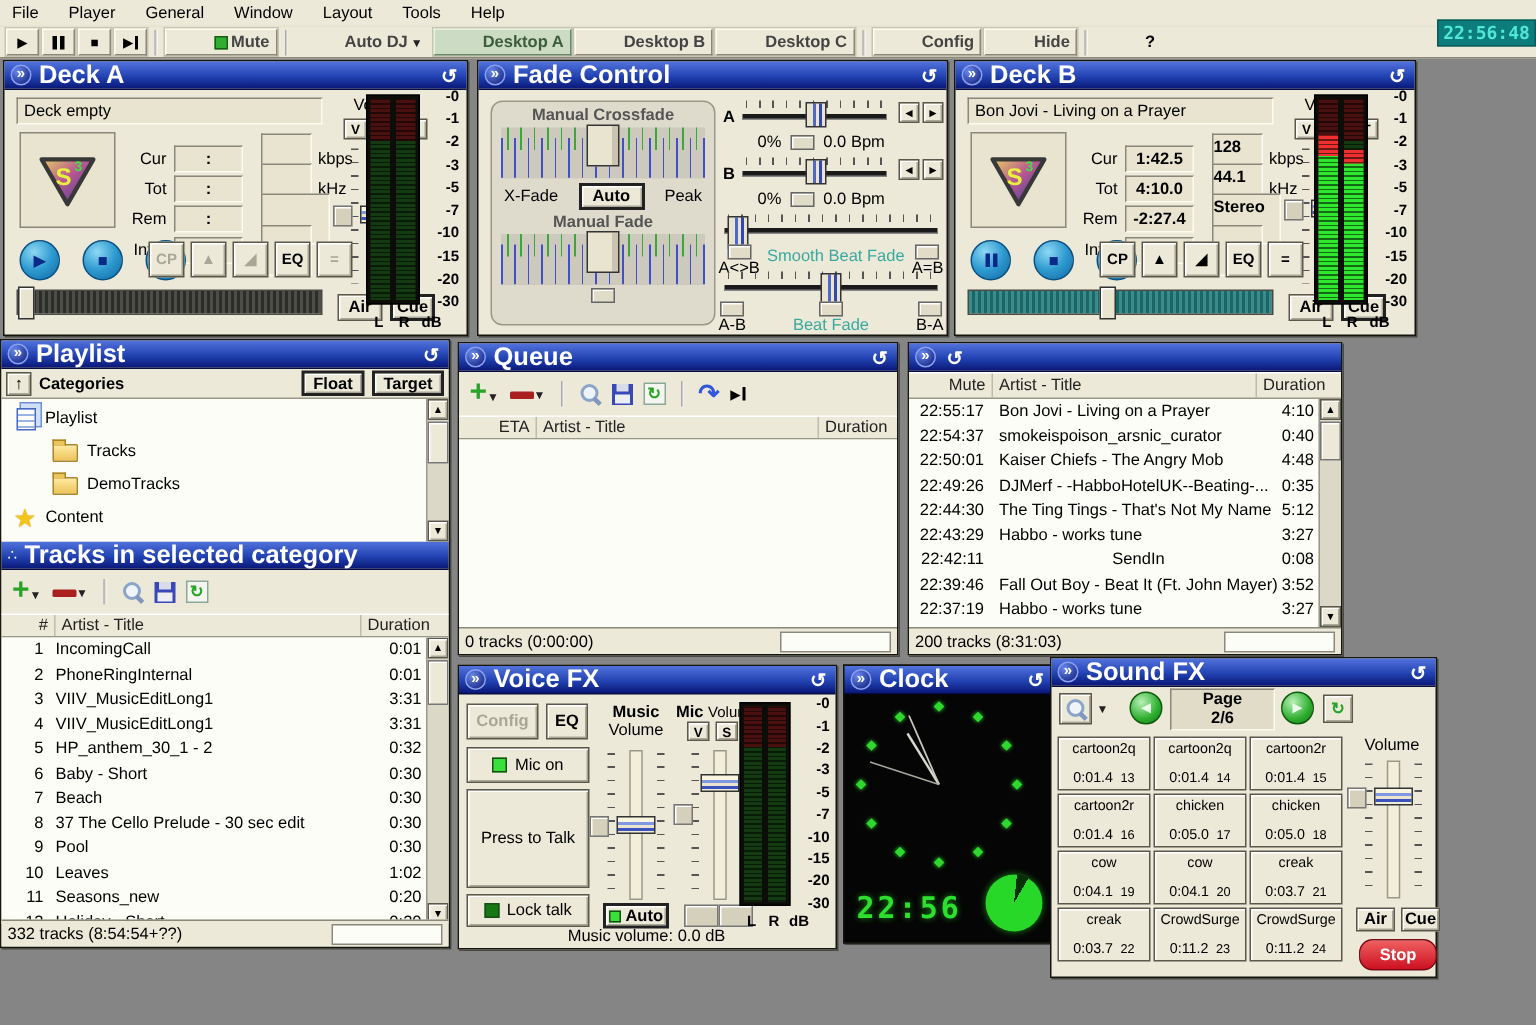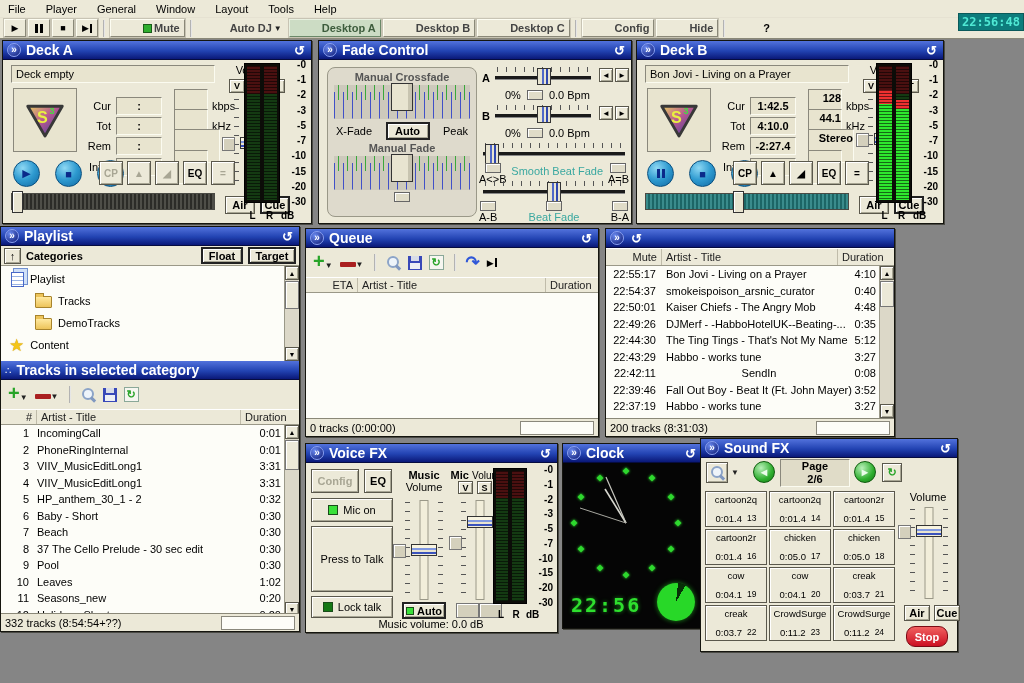--- a/index.html
+++ b/index.html
@@ -14,41 +14,41 @@
   .tbtn.active { background:#ccdcc4; color:#3c5c3c; border-color:#e8f0e0 #6a8868 #6a8868 #e8f0e0; }
   .tsep { width:2px; height:17px; background:linear-gradient(90deg,#999,#fff); margin:0 3px; }
   .led { width:9px; height:9px; background:#2fae2f; border:1px solid #1a5c1a; display:inline-block; }
   .pbars { display:inline-flex; gap:2px; } .pbars i { width:3px; height:9px; background:currentColor; }
   .nxwrap { display:inline-flex; align-items:center; } .nxbar { width:2px; height:9px; background:currentColor; margin-left:1px; }
   .lcd { position:absolute; right:0; top:13px; width:66px; height:18px; background:#0d7c7c; border:1px solid #0a5a5a; color:#4fe8d4; font-family:"DejaVu Sans Mono",monospace; font-size:12px; font-weight:bold; display:flex; align-items:center; justify-content:center; z-index:50; }
 
   
   .win { position:absolute; background:#ece9d8; border:1px solid #15150f; box-shadow:1px 1px 0 #4a4a44; }
   .tb { height:19px; background:linear-gradient(180deg,#5272dc 0%,#2243b2 55%,#0a1878 100%); display:flex; align-items:center; gap:5px; padding:0 4px; color:#fff; border-bottom:1px solid #060c40; }
-  .tb .ttl { font-weight:bold; font-size:14px; flex:1; white-space:nowrap; }
+  .tb .ttl { font-weight:bold; font-size:17px; flex:1; white-space:nowrap; }
   .chev { width:14px; height:14px; border-radius:50%; background:radial-gradient(circle at 32% 30%,#6a8af0,#0a1670); border:1px solid #8aa0f0; color:#fff; font-size:10px; font-weight:bold; display:flex; align-items:center; justify-content:center; line-height:1; }
   .roll { width:15px; height:15px; color:#fff; font-size:13px; font-weight:bold; display:flex; align-items:center; justify-content:center; }
 
   .btn { background:#ece9d8; border:1px solid #5a584c; box-shadow:inset 1px 1px 0 #fff, inset -1px -1px 0 #a8a694; display:inline-flex; align-items:center; justify-content:center; font-size:11px; }
   .btn.b { font-weight:bold; }
   .btn.dis { color:#a8a694; }
   .fld { background:#e8e4cf; border:1px solid; border-color:#8a887c #fbfbf0 #fbfbf0 #8a887c; }
   .mini { width:16px; height:10px; background:#e0dcc8; border:1px solid #666; box-shadow:inset 1px 1px 0 #fff; }
 
   
   .deck { width:310px; height:184px; }
   .trackfld { position:absolute; left:8px; top:24px; width:204px; height:18px; padding:2px 4px; font-size:11px; white-space:nowrap; overflow:hidden; }
   .vol-label { position:absolute; left:220px; top:23px; width:62px; text-align:center; }
   .vpt { position:absolute; left:226px; top:38px; display:flex; gap:4px; }
   .vpt .btn { width:16px; height:14px; font-size:9px; font-weight:bold; }
   .art { position:absolute; left:10px; top:47px; width:64px; height:64px; background:#e8e4cf; border:1px solid #8a887c; display:flex; align-items:center; justify-content:center; }
   .fr { position:absolute; left:76px; display:flex; align-items:center; }
   .fr .lb { width:32px; text-align:right; margin-right:5px; }
   .dval { width:46px; height:18px; line-height:16px; text-align:center; font-weight:bold; }
-  .dval2 { width:34px; height:34px; line-height:16px; text-align:right; font-weight:bold; margin-left:12px; }
+  .dval2 { width:34px; height:34px; line-height:16px; text-align:left; font-weight:bold; margin-left:12px; }
   .dval2.w { width:46px; }
   .un { margin-left:4px; }
   .transport { position:absolute; left:10px; top:119px; display:flex; gap:15px; }
   .cbtn { width:27px; height:27px; border-radius:50%; background:radial-gradient(circle at 35% 28%,#8ed8f4 0%,#2e9ad0 50%,#1068a2 100%); border:1px solid #0a5080; display:flex; align-items:center; justify-content:center; color:#0a2a8a; font-size:11px; }
   .cprow { position:absolute; left:96px; top:120px; display:flex; gap:4px; }
   .cprow .btn { width:24px; height:24px; font-weight:bold; font-size:10px; }
   .posbar { position:absolute; left:8px; top:152px; width:204px; height:17px; border:1px solid #4a4a44; background:repeating-linear-gradient(90deg,#4e4e48 0 2px,#2c2c28 2px 4px); }
   .posbar.teal { background:repeating-linear-gradient(90deg,#3a8c8c 0 2px,#1c6666 2px 4px); }
   .poshandle { position:absolute; top:-3px; width:11px; height:22px; background:#e8e4d0; border:1px solid #333; box-shadow:inset 1px 1px 0 #fff; }
   .aircue { position:absolute; left:222px; top:155px; display:flex; gap:5px; }
@@ -133,21 +133,21 @@
   .digi { position:absolute; left:7px; bottom:10px; color:#2ee02e; font-family:"DejaVu Sans Mono",monospace; font-size:20px; font-weight:bold; letter-spacing:2px; text-shadow:0 0 4px #1a8a1a; }
   .pie { position:absolute; right:6px; bottom:6px; width:38px; height:38px; border-radius:50%; background:conic-gradient(from 6deg,#073007 0 24deg,#28d828 24deg 360deg); box-shadow:0 0 5px #1a8a1a; }
 
   
   .gcirc { width:22px; height:22px; border-radius:50%; background:radial-gradient(circle at 35% 30%,#b8f0b8,#2eae2e 60%,#157815); border:1px solid #0e5c0e; color:#eafcea; font-size:11px; font-weight:bold; display:flex; align-items:center; justify-content:center; }
   .pagebox { width:70px; height:28px; background:#e0dcc8; border:1px solid; border-color:#8a887c #fbfbf0 #fbfbf0 #8a887c; text-align:center; line-height:13px; font-weight:bold; }
   .pad { position:absolute; width:62px; height:36px; background:#ece9d8; border:1px solid #5a584c; box-shadow:inset 1px 1px 0 #fff; font-size:9.5px; text-align:center; }
   .pad .pname { margin-top:2px; white-space:nowrap; overflow:hidden; }
   .pad .pbot { position:absolute; bottom:2px; left:0; right:0; display:flex; justify-content:center; gap:5px; }
   .pad .pnum { font-size:8.5px; }
-  .stopbtn { width:42px; height:21px; border-radius:9px; background:linear-gradient(180deg,#f06060,#cc1022); border:1px solid #7a0a14; color:#fff; font-weight:bold; display:flex; align-items:center; justify-content:center; }
+  .stopbtn { width:52px; height:21px; border-radius:9px; background:linear-gradient(180deg,#f06060,#cc1022); border:1px solid #7a0a14; color:#fff; font-weight:bold; display:flex; align-items:center; justify-content:center; }
 </style>
 </head>
 <body>
 
 <div class="menubar">
 
 <span>File</span>
     <span>Player</span>
     <span>General</span>
     <span>Window</span>

